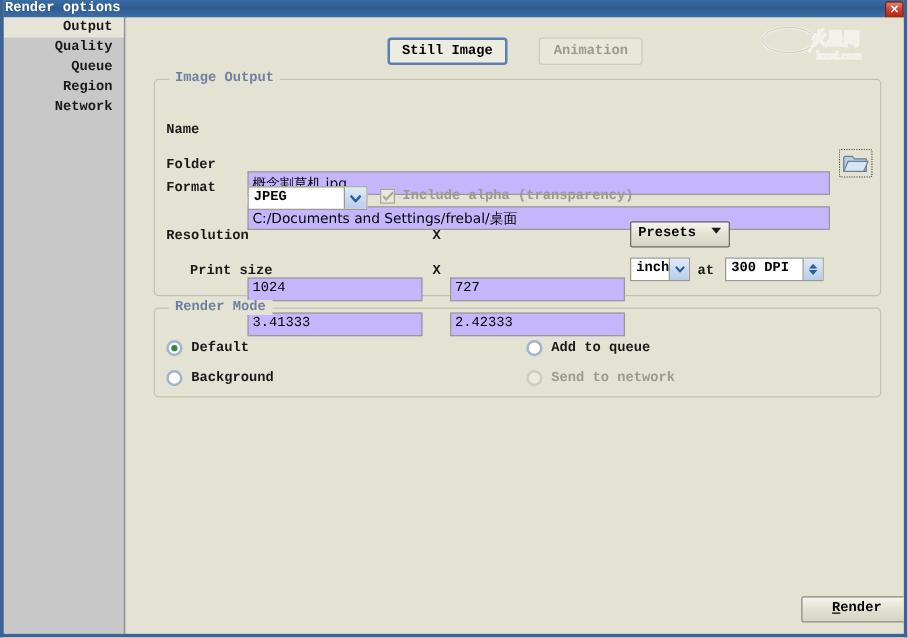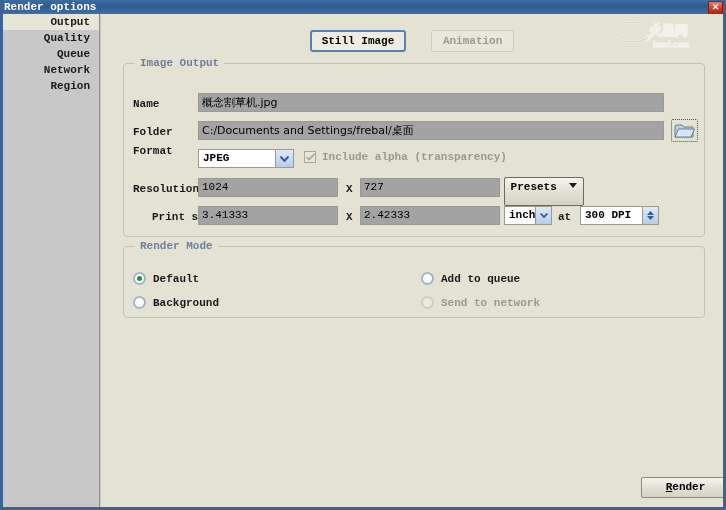--- a/index.html
+++ b/index.html
@@ -179,31 +179,32 @@
     font-family: "Liberation Mono", "DejaVu Sans Mono", monospace;
     font-size: 11px;
     font-weight: bold;
     color: #1a1a1a;
     line-height: 15px;
     white-space: nowrap;
   }
 
   .textbox {
     position: absolute;
-    background: #a3a3a3;
+    background: #c4b5fd;
     border: 1px solid #9a9a8f;
     box-sizing: border-box;
     font-family: "Liberation Mono", "DejaVu Sans Mono", monospace;
     font-size: 11px;
     color: #000000;
     padding: 0 3px;
     line-height: 17px;
     height: 19px;
     white-space: nowrap;
     overflow: hidden;
+    margin-top: 44px;
   }
   .textbox.cjk {
     font-family: "DejaVu Sans", "Liberation Sans", sans-serif;
   }
 
   
   .combo {
     position: absolute;
     height: 19px;
     background: #ffffff;
@@ -362,24 +363,24 @@
     <div class="side-item selected">
       <span>Output</span>
     </div>
     <div class="side-item">
       <span>Quality</span>
     </div>
     <div class="side-item">
       <span>Queue</span>
     </div>
     <div class="side-item">
+      <span>Region</span>
+    </div>
+    <div class="side-item">
       <span>Network</span>
-    </div>
-    <div class="side-item">
-      <span>Region</span>
     </div>
   </div>
 
   <div id="content">
 
     <svg id="watermark" viewBox="0 0 112 34">
       <ellipse cx="24" cy="14" rx="21" ry="10" fill="none" stroke="#ffffff" stroke-width="2.2" opacity="0.9"></ellipse>
       <ellipse cx="24" cy="14" rx="21" ry="10" fill="none" stroke="#b9b7a8" stroke-width="0.8"></ellipse>
       <path d="M40 24 L52 4" stroke="#ffffff" stroke-width="2.2" fill="none"></path>
       <text x="42" y="17" font-family="DejaVu Sans, sans-serif" font-size="13" font-weight="bold" fill="none" stroke="#ffffff" stroke-width="1.6">火星网</text>
@@ -423,21 +424,21 @@
           <path d="M0.5 4 L3 6.5 L8.5 0.8" fill="none" stroke="#a9a79a" stroke-width="1.7"></path>
         </svg>
       </span>
       <span class="cbl">Include alpha (transparency)</span>
     </div>
 
     <div class="fieldlabel" style="left:32px; top:168px;">Resolution</div>
     <div class="textbox" style="left:97px; top:164px; width:140px;">1024</div>
     <div class="smalltext" style="left:245px; top:168px;">X</div>
     <div class="textbox" style="left:259px; top:164px; width:140px;">727</div>
-    <div class="pushbtn" style="left:403px; top:163px; width:80px; height:29px; line-height:19px; border:1px solid #6b6a5e;">
+    <div class="pushbtn" style="left:403px; top:163px; width:80px; height:21px; line-height:19px; border:1px solid #6b6a5e;">
       <span>Presets</span>
       <svg width="8" height="5" viewBox="0 0 8 5" style="margin-left:6px;vertical-align:2px;">
         <path d="M0 0 L4 5 L8 0 Z" fill="#1a1a1a"></path>
       </svg>
     </div>
 
     <div class="fieldlabel" style="left:32px; top:196px;margin-left:19px;">Print size</div>
     <div class="textbox" style="left:97px; top:192px; width:140px;">3.41333</div>
     <div class="smalltext" style="left:245px; top:196px;">X</div>
     <div class="textbox" style="left:259px; top:192px; width:140px;">2.42333</div>

